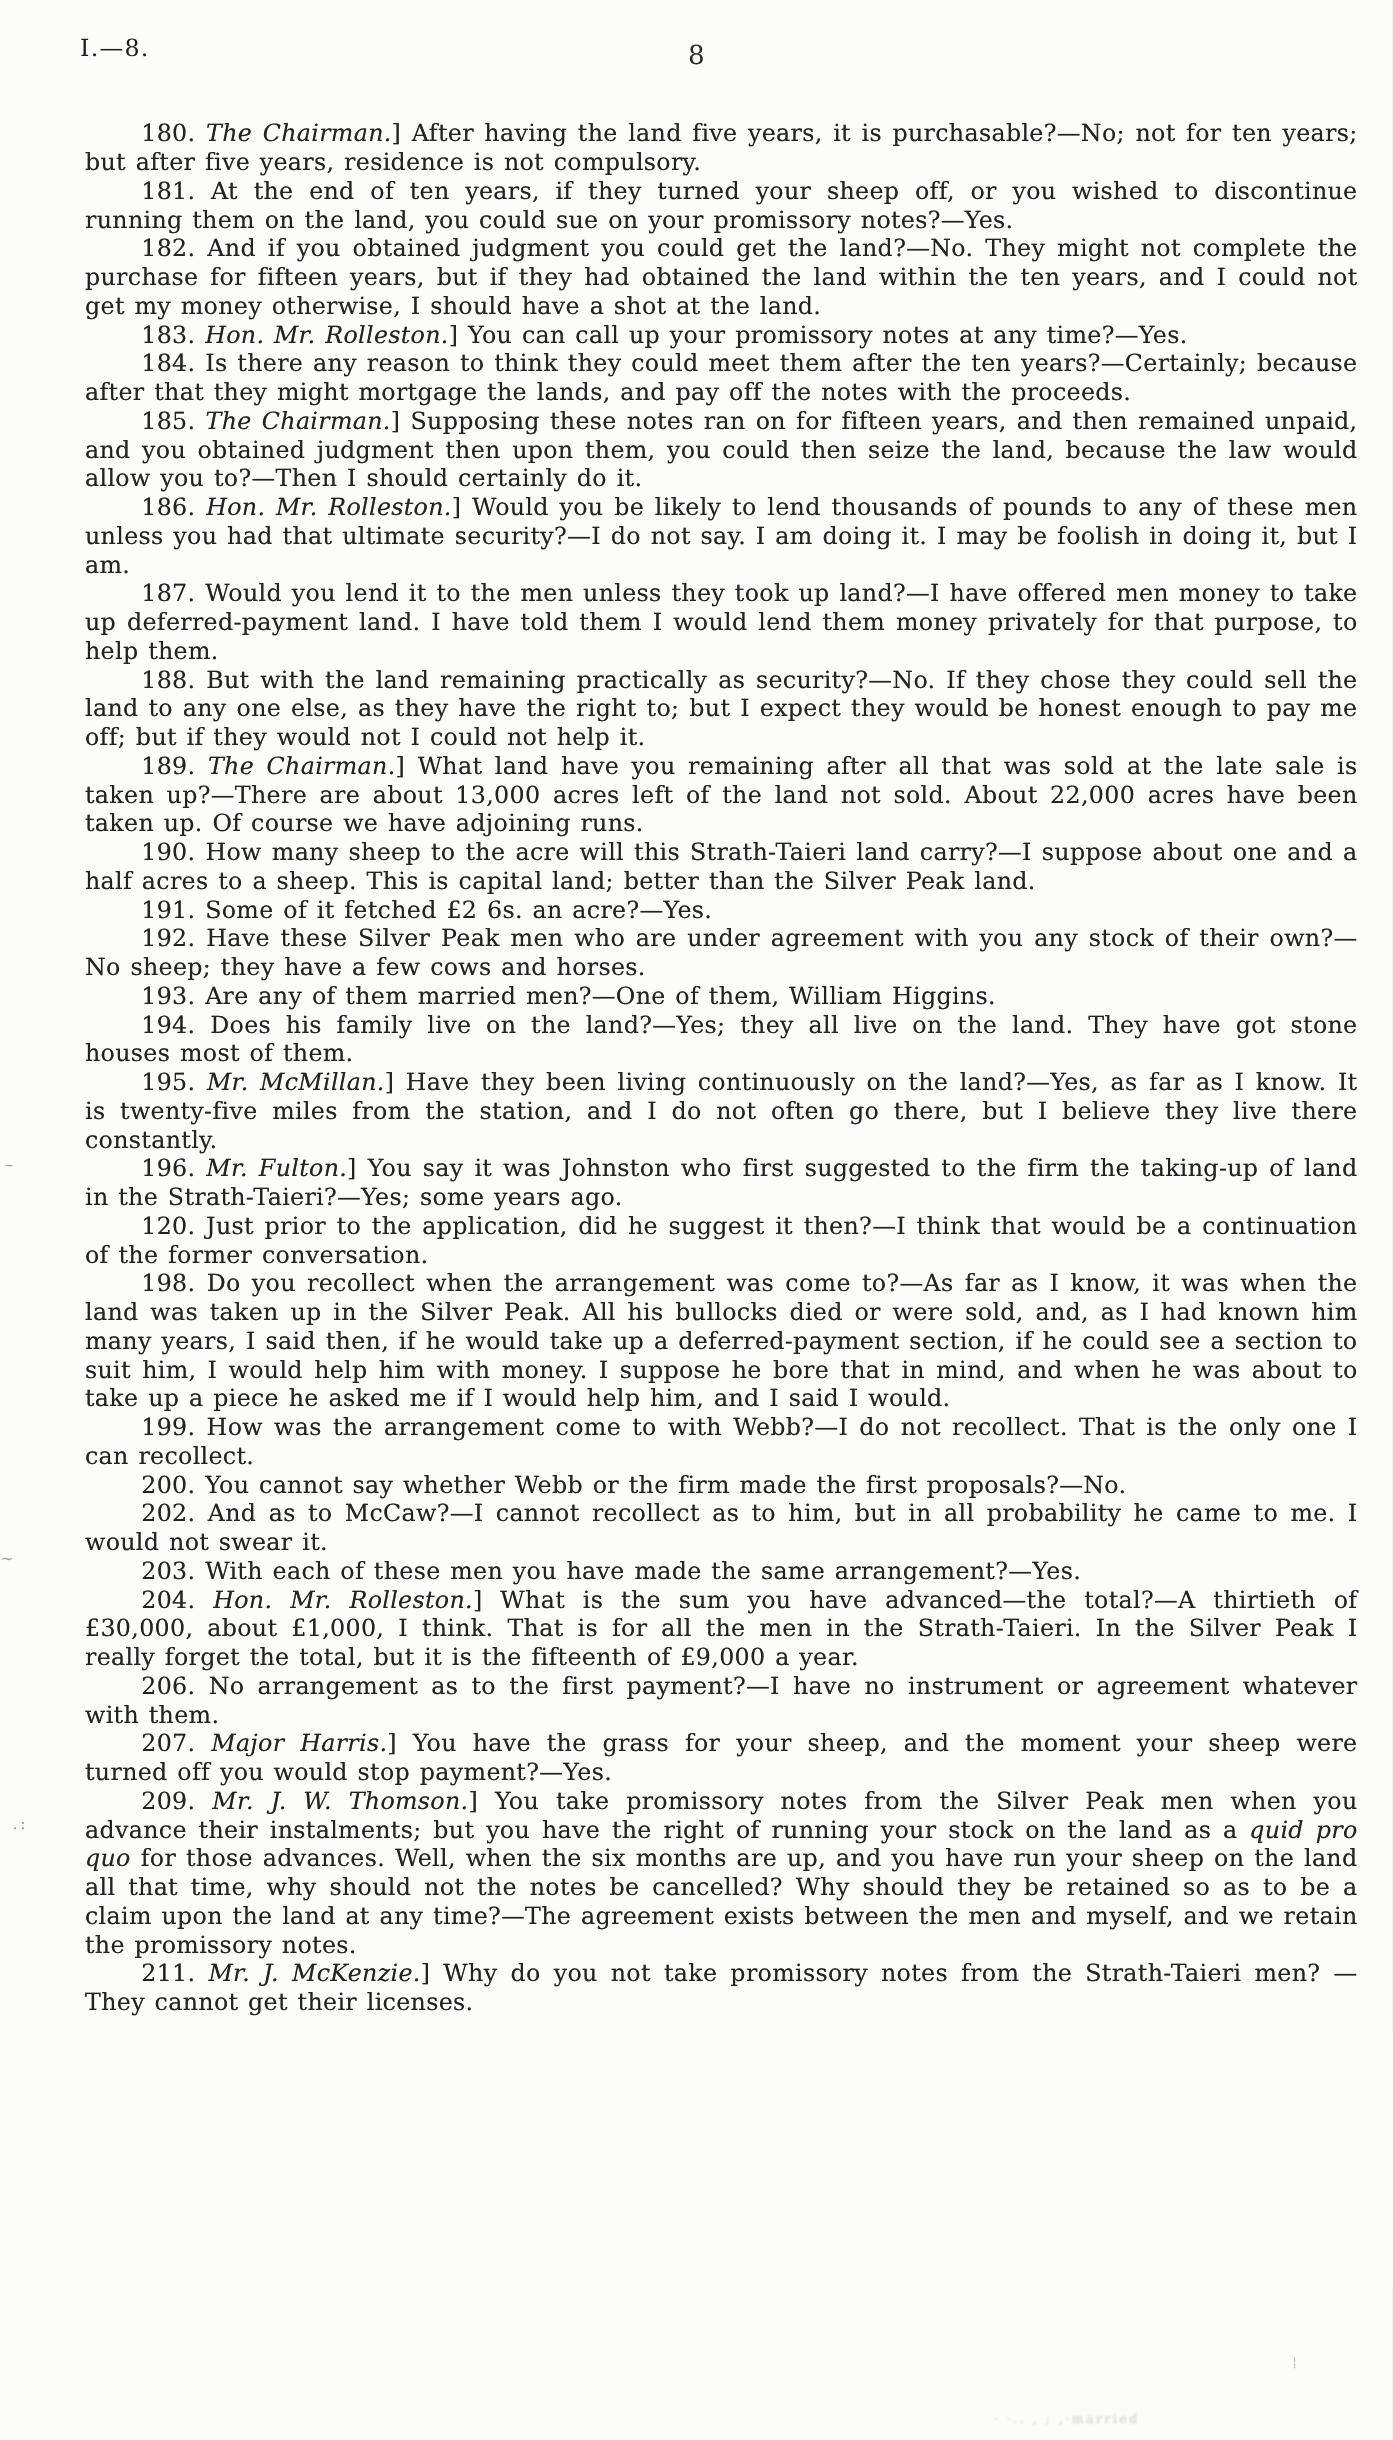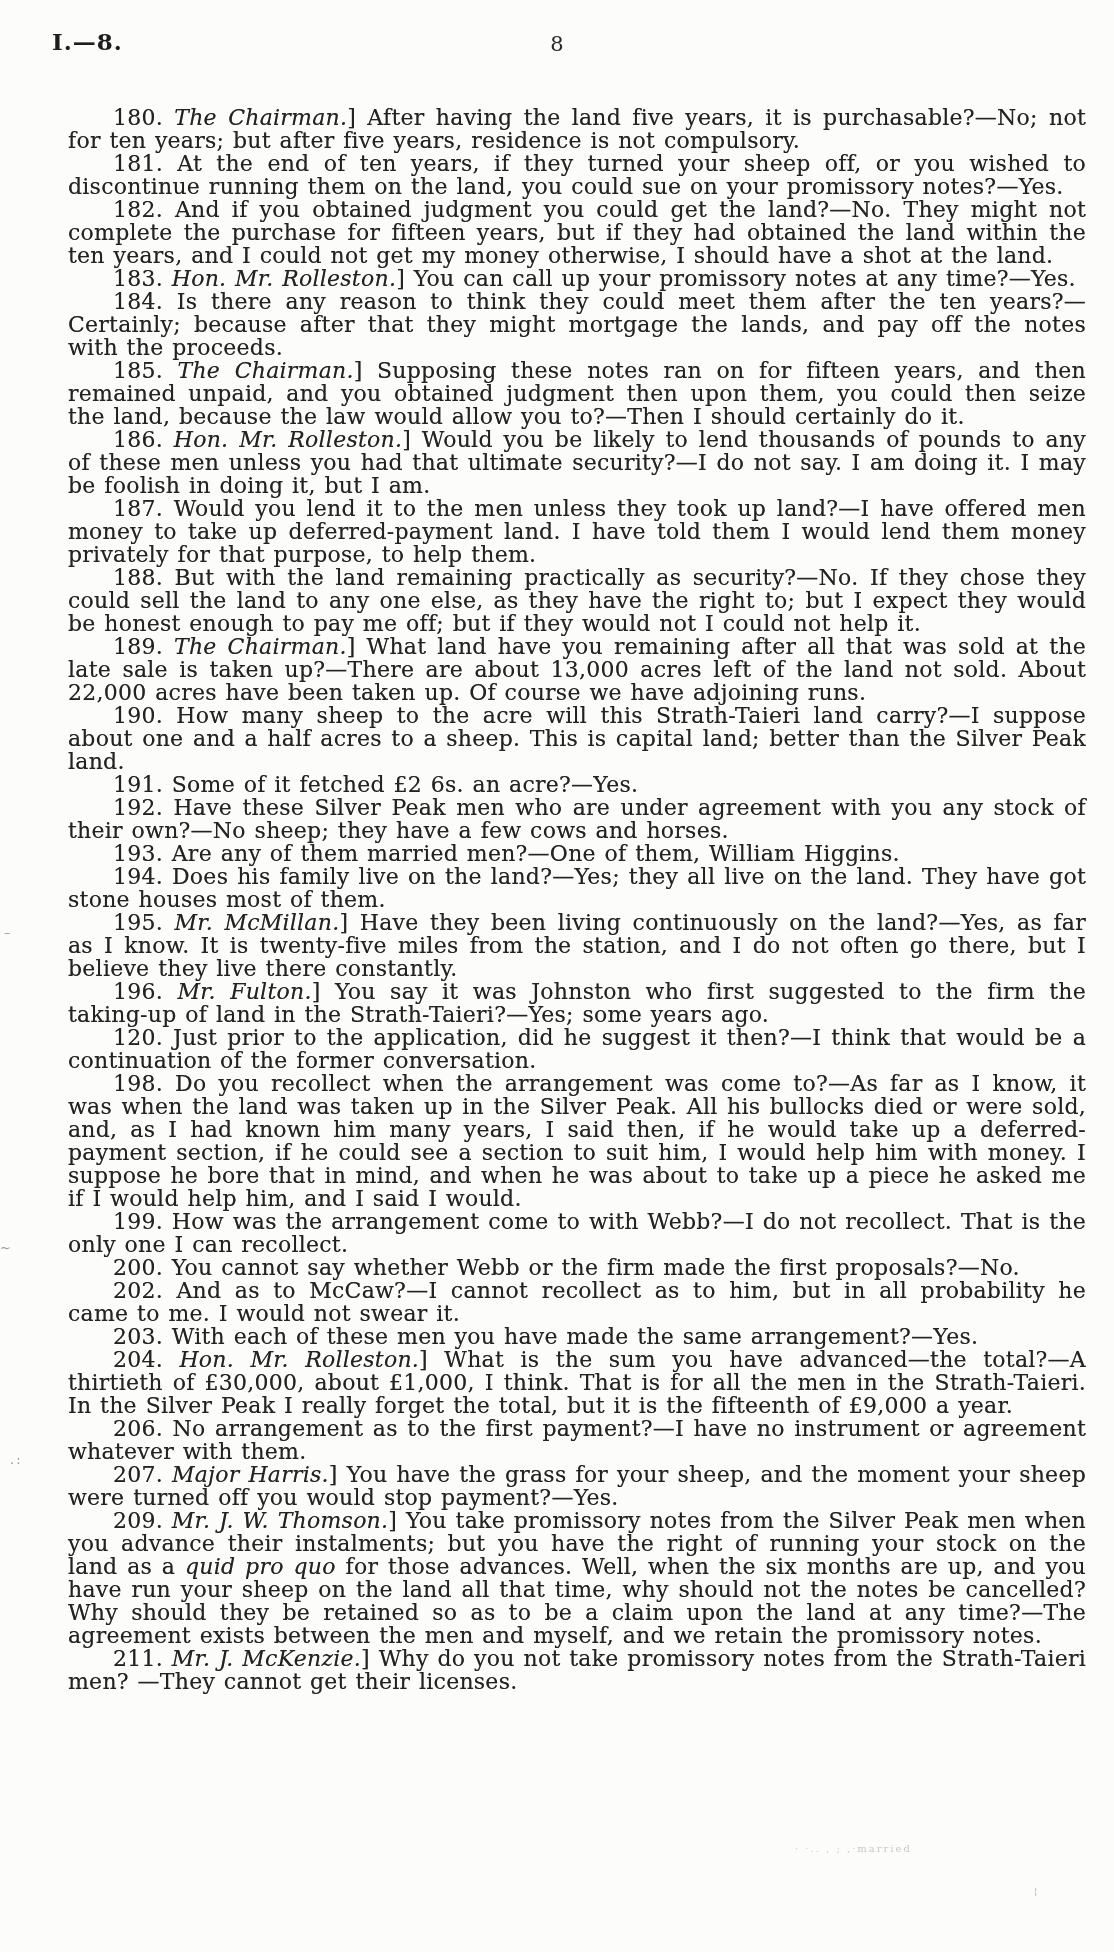--- a/index.html
+++ b/index.html
@@ -8,42 +8,42 @@
     width: 1114px;
     height: 1952px;
     margin: 0 auto;
     background: #fcfcfa;
     font-family: "DejaVu Serif", "Liberation Serif", serif;
     color: #232323;
     overflow: hidden;
   }
   .header-left {
     position: absolute;
-    left: 52px;
+    left: 64px;
     top: 28px;
-    font-size: 23px;
-    font-weight: bold;
+    font-size: 19px;
+    font-weight: normal;
     letter-spacing: 1px;
     color: #1d1d1d;
   }
   .page-num {
     position: absolute;
     left: 0;
     top: 32px;
     width: 100%;
     text-align: center;
     font-size: 21px;
     color: #2a2a2a;
   }
   .body-col {
     position: absolute;
     left: 68px;
-    top: 106px;
+    top: 96px;
     width: 1018px;
-    font-size: 22px;
+    font-size: 19px;
     line-height: 23px;
     text-align: justify;
     letter-spacing: 0.25px;
     word-spacing: 1.5px;
     text-shadow: 0 0 0.5px rgba(40,40,40,0.55);
   }
   .para { margin: 0; text-indent: 45px; }
   .speaker { font-style: italic; }
   .artifact {
     position: absolute;
@@ -87,15 +87,15 @@
       <p class="para"><span>204.  </span> <span class="speaker">Hon. Mr. Rolleston.</span><span class="">]  What is the sum you have advanced—the total?—A thirtieth of £30,000, about £1,000, I think.  That is for all the men in the Strath-Taieri.  In the Silver Peak I really forget the total, but it is the fifteenth of £9,000 a year.</span></p>
       <p class="para"><span>206.  </span> <span class="">No arrangement as to the first payment?—I have no instrument or agreement whatever with them.</span></p>
       <p class="para"><span>207.  </span> <span class="speaker">Major Harris.</span><span class="">]  You have the grass for your sheep, and the moment your sheep were turned off you would stop payment?—Yes.</span></p>
       <p class="para"><span>209.  </span> <span class="speaker">Mr. J. W. Thomson.</span><span class="">]  You take promissory notes from the Silver Peak men when you advance their instalments; but you have the right of running your stock on the land as a </span><span class="speaker">quid pro quo</span><span class=""> for those advances.  Well, when the six months are up, and you have run your sheep on the land all that time, why should not the notes be cancelled?  Why should they be retained so as to be a claim upon the land at any time?—The agreement exists between the men and myself, and we retain the promissory notes.</span></p>
       <p class="para"><span>211.  </span> <span class="speaker">Mr. J. McKenzie.</span><span class="">]  Why do you not take promissory notes from the Strath-Taieri men? —They cannot get their licenses.</span></p>
     </div>
 
   <span class="artifact" style="left:4px; top:925px;">–</span>
   <span class="artifact" style="left:0px; top:1240px;">~</span>
   <span class="artifact" style="left:10px; top:1452px;">.:</span>
-  <span class="artifact tiny" style="left:795px; top:1843px; filter: blur(0.7px); opacity:0.7;">· ·.. , ; ,·married</span>
+  <span class="artifact tiny" style="left:795px; top:1930px; filter: blur(0.7px); opacity:0.7;">· ·.. , ; ,·married</span>
   <span class="artifact tiny" style="left:1034px; top:1885px;">¦</span>
 </div>
 
 </body></html>

